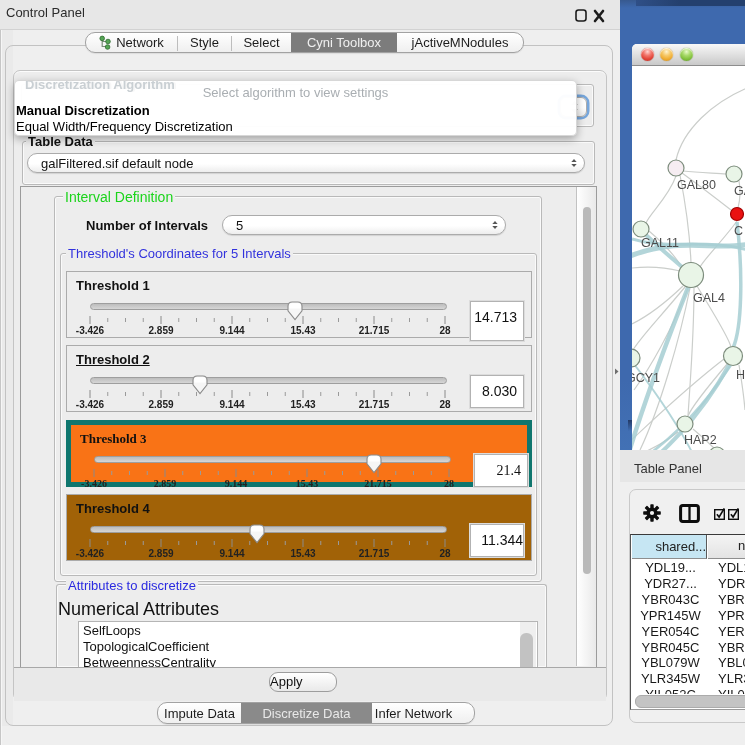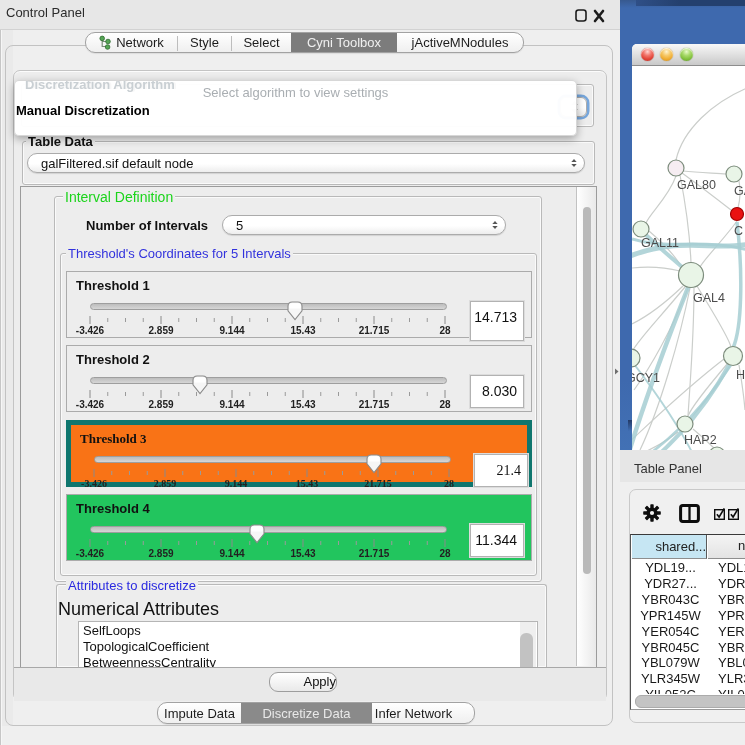--- a/index.html
+++ b/index.html
@@ -122,21 +122,21 @@
   <div class="abs" style="left:206px;top:53px;width:60px;text-align:center;font-size:10px;font-weight:bold;color:#222;">15.43</div>
   <div class="abs" style="left:277px;top:53px;width:60px;text-align:center;font-size:10px;font-weight:bold;color:#222;">21.715</div>
   <div class="abs" style="left:348px;top:53px;width:60px;text-align:center;font-size:10px;font-weight:bold;color:#222;">28</div>
   <svg class="abs" style="left:219.9px;top:29px;" width="16" height="20" viewBox="0 0 16 20">
       <path d="M1 5.2 Q1 1 5.2 1 L10.8 1 Q15 1 15 5.2 L15 9.8 L8 18.6 L1 9.8 Z" fill="#f6f6f6" stroke="#8b8b8b" stroke-width="1.1"></path>
       <path d="M2.2 5.2 Q2.2 2.2 5.2 2.2 L10.8 2.2 Q13.8 2.2 13.8 5.2 L13.8 7.5 L2.2 7.5 Z" fill="#ffffff"></path>
     </svg>
   <div class="abs" style="left:403px;top:29px;width:54px;height:40px;background:#ffffff;border:1px solid #b2b2b2;box-shadow:0 0 0 1px #dcdcdc;box-sizing:border-box;text-align:right;font-size:14px;color:#111;line-height:31px;padding-right:6px;">14.713</div>
 </div>
 <div class="abs" style="left:66px;top:345px;width:466px;height:67px;border:1px solid #ababab;background:#ededed;box-sizing:border-box;">
-  <div class="abs" style="left:9px;top:6px;font-size:13px;font-weight:bold;color:#111;">Threshold 2</div>
+  <div class="abs" style="left:9px;top:6px;font-size:13px;font-weight:bold;color:#111;text-decoration:underline;">Threshold 2</div>
   <div class="abs" style="left:23px;top:31px;width:355px;height:5px;background:linear-gradient(#bdbdbd,#d6d6d6);border:1px solid #9e9e9e;border-radius:4px;"></div>
   <svg class="abs" style="left:0;top:44px;" width="466" height="9" viewBox="0 0 466 9">
       <line x1="23.00" y1="0" x2="23.00" y2="8" stroke="#8a8a8a" stroke-width="1"></line>
       <line x1="94.00" y1="0" x2="94.00" y2="8" stroke="#8a8a8a" stroke-width="1"></line>
       <line x1="165.00" y1="0" x2="165.00" y2="8" stroke="#8a8a8a" stroke-width="1"></line>
       <line x1="236.00" y1="0" x2="236.00" y2="8" stroke="#8a8a8a" stroke-width="1"></line>
       <line x1="307.00" y1="0" x2="307.00" y2="8" stroke="#8a8a8a" stroke-width="1"></line>
       <line x1="378.00" y1="0" x2="378.00" y2="8" stroke="#8a8a8a" stroke-width="1"></line>
       <line x1="40.75" y1="2" x2="40.75" y2="6" stroke="#9a9a9a" stroke-width="1"></line>
       <line x1="58.50" y1="2" x2="58.50" y2="6" stroke="#9a9a9a" stroke-width="1"></line>
@@ -197,21 +197,21 @@
   <div class="abs" style="left:135px;top:53px;width:60px;text-align:center;font-size:10px;font-weight:bold;color:#222;">9.144</div>
   <div class="abs" style="left:206px;top:53px;width:60px;text-align:center;font-size:10px;font-weight:bold;color:#222;">15.43</div>
   <div class="abs" style="left:277px;top:53px;width:60px;text-align:center;font-size:10px;font-weight:bold;color:#222;">21.715</div>
   <div class="abs" style="left:348px;top:53px;width:60px;text-align:center;font-size:10px;font-weight:bold;color:#222;">28</div>
   <svg class="abs" style="left:295.4px;top:29px;" width="16" height="20" viewBox="0 0 16 20">
       <path d="M1 5.2 Q1 1 5.2 1 L10.8 1 Q15 1 15 5.2 L15 9.8 L8 18.6 L1 9.8 Z" fill="#f6f6f6" stroke="#8b8b8b" stroke-width="1.1"></path>
       <path d="M2.2 5.2 Q2.2 2.2 5.2 2.2 L10.8 2.2 Q13.8 2.2 13.8 5.2 L13.8 7.5 L2.2 7.5 Z" fill="#ffffff"></path>
     </svg>
   <div class="abs" style="left:403px;top:29px;width:54px;height:33px;background:#ffffff;border:1px solid #b2b2b2;box-shadow:0 0 0 1px #dcdcdc;box-sizing:border-box;text-align:right;font-size:14px;color:#111;line-height:31px;padding-right:6px;">21.4</div>
 </div>
-<div class="abs" style="left:66px;top:494px;width:466px;height:67px;border:1px solid #ababab;background:#22c55e;box-sizing:border-box;">
+<div class="abs" style="left:66px;top:494px;width:466px;height:67px;border:1px solid #ababab;background:#a16207;box-sizing:border-box;">
   <div class="abs" style="left:9px;top:6px;font-size:13px;font-weight:bold;color:#111;">Threshold 4</div>
   <div class="abs" style="left:23px;top:31px;width:355px;height:5px;background:linear-gradient(#bdbdbd,#d6d6d6);border:1px solid #9e9e9e;border-radius:4px;"></div>
   <svg class="abs" style="left:0;top:44px;" width="466" height="9" viewBox="0 0 466 9">
       <line x1="23.00" y1="0" x2="23.00" y2="8" stroke="#8a8a8a" stroke-width="1"></line>
       <line x1="94.00" y1="0" x2="94.00" y2="8" stroke="#8a8a8a" stroke-width="1"></line>
       <line x1="165.00" y1="0" x2="165.00" y2="8" stroke="#8a8a8a" stroke-width="1"></line>
       <line x1="236.00" y1="0" x2="236.00" y2="8" stroke="#8a8a8a" stroke-width="1"></line>
       <line x1="307.00" y1="0" x2="307.00" y2="8" stroke="#8a8a8a" stroke-width="1"></line>
       <line x1="378.00" y1="0" x2="378.00" y2="8" stroke="#8a8a8a" stroke-width="1"></line>
       <line x1="40.75" y1="2" x2="40.75" y2="6" stroke="#9a9a9a" stroke-width="1"></line>
@@ -233,34 +233,34 @@
   <div class="abs" style="left:-7px;top:53px;width:60px;text-align:center;font-size:10px;font-weight:bold;color:#222;">-3.426</div>
   <div class="abs" style="left:64px;top:53px;width:60px;text-align:center;font-size:10px;font-weight:bold;color:#222;">2.859</div>
   <div class="abs" style="left:135px;top:53px;width:60px;text-align:center;font-size:10px;font-weight:bold;color:#222;">9.144</div>
   <div class="abs" style="left:206px;top:53px;width:60px;text-align:center;font-size:10px;font-weight:bold;color:#222;">15.43</div>
   <div class="abs" style="left:277px;top:53px;width:60px;text-align:center;font-size:10px;font-weight:bold;color:#222;">21.715</div>
   <div class="abs" style="left:348px;top:53px;width:60px;text-align:center;font-size:10px;font-weight:bold;color:#222;">28</div>
   <svg class="abs" style="left:181.8px;top:29px;" width="16" height="20" viewBox="0 0 16 20">
       <path d="M1 5.2 Q1 1 5.2 1 L10.8 1 Q15 1 15 5.2 L15 9.8 L8 18.6 L1 9.8 Z" fill="#f6f6f6" stroke="#8b8b8b" stroke-width="1.1"></path>
       <path d="M2.2 5.2 Q2.2 2.2 5.2 2.2 L10.8 2.2 Q13.8 2.2 13.8 5.2 L13.8 7.5 L2.2 7.5 Z" fill="#ffffff"></path>
     </svg>
-  <div class="abs" style="left:403px;top:29px;width:54px;height:33px;background:#ffffff;border:1px solid #b2b2b2;box-shadow:0 0 0 1px #dcdcdc;box-sizing:border-box;text-align:right;font-size:14px;color:#111;line-height:31px;padding-right:6px;">11.344</div>
+  <div class="abs" style="left:403px;top:29px;width:54px;height:33px;background:#ffffff;border:1px solid #b2b2b2;box-shadow:0 0 0 1px #dcdcdc;box-sizing:border-box;text-align:right;font-size:14px;color:#111;line-height:31px;padding-right:0;">11.344</div>
 </div>
 
 <div class="abs etch" style="left:56px;top:584px;width:489px;height:82px;border-bottom:none;border-bottom-left-radius:0;border-bottom-right-radius:0;"></div>
 <div class="gtitle" style="left:66px;top:578px;color:#2a2ae0;background:#ededed;">Attributes to discretize</div>
 <div class="abs" style="left:58px;top:599px;font-size:18px;font-weight:normal;color:#111;">Numerical Attributes</div>
 <div class="abs" style="left:78px;top:621px;width:458px;height:45px;background:#ffffff;border:1px solid #b5b5b5;overflow:hidden;">
   <div style="font-size:13px;color:#111;padding:1px 0 0 4px;line-height:15.8px;">SelfLoops<br>TopologicalCoefficient<br>BetweennessCentrality</div>
   <div class="abs" style="right:1px;top:0;width:16px;height:45px;background:#efefef;"></div>
   <div class="abs" style="right:4px;top:11px;width:13px;height:44px;background:#c2c2c2;border-radius:6px;"></div>
 </div>
 
 <div class="abs" style="left:14px;top:667px;width:592px;height:33px;background:#e9e9e9;border-top:1px solid #a8a8a8;"></div>
-<div class="abs" style="left:269px;top:672px;width:66px;height:18px;border:1px solid #9d9d9d;border-radius:9px;background:linear-gradient(#ffffff,#e9e9e9);text-align:right;font-size:13px;color:#111;line-height:17px;">Apply</div>
+<div class="abs" style="left:269px;top:672px;width:66px;height:18px;border:1px solid #9d9d9d;border-radius:9px;background:linear-gradient(#ffffff,#e9e9e9);text-align:left;font-size:13px;color:#111;line-height:17px;">Apply</div>
 
 <div class="abs" style="left:157px;top:702px;width:316px;height:20px;border:1px solid #a2a2a2;border-radius:10px;background:linear-gradient(#ffffff,#efefef);box-shadow:0 1px 1px rgba(0,0,0,.08);overflow:hidden;">
   <div class="tabseg" style="left:0;width:83px;">Impute Data</div>
   <div class="tabseg" style="left:83px;width:131px;background:#8a8a8a;color:#e9e9e9;">Discretize Data</div>
   <div class="tabseg" style="left:195px;width:121px;">Infer Network</div>
 </div>
 
 <svg class="abs" style="left:614px;top:368px;" width="5" height="7" viewBox="0 0 5 7">
     <path d="M1 0.5 L4.5 3.5 L1 6.5 Z" fill="#6f6f6f"></path>
   </svg>
@@ -382,13 +382,14 @@
   </div>
 
   <div class="abs" style="left:0;top:159px;width:115px;height:15px;background:#ffffff;"></div>
   <div class="abs" style="left:4px;top:160px;width:115px;height:11px;background:#c4c4c4;border:1px solid #ababab;border-radius:6px;"></div>
 </div>
 
 <div class="abs" style="left:14px;top:80px;width:563px;height:56px;background:rgba(255,255,255,.97);border:1px solid rgba(175,175,175,.5);border-radius:5px;box-shadow:0 3px 8px rgba(0,0,0,.32);box-sizing:border-box;overflow:hidden;">
   <div class="abs" style="left:10px;top:-4px;font-size:13px;font-weight:bold;color:#c9cfd3;">Discretization Algorithm</div>
   <div class="abs" style="left:0;top:4px;width:100%;text-align:center;font-size:13px;color:#a9aeb2;">Select algorithm to view settings</div>
   <div class="abs" style="left:1px;top:22px;font-size:13px;font-weight:bold;color:#000;">Manual Discretization</div>
+  <div class="abs" style="left:1px;top:38px;font-size:13px;color:#000;">Equal Width/Frequency Discretization</div>
 </div>
 
 </body></html>

